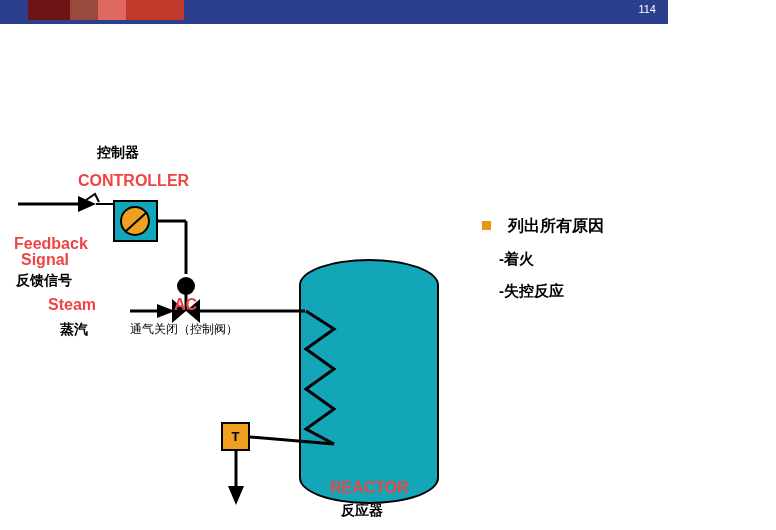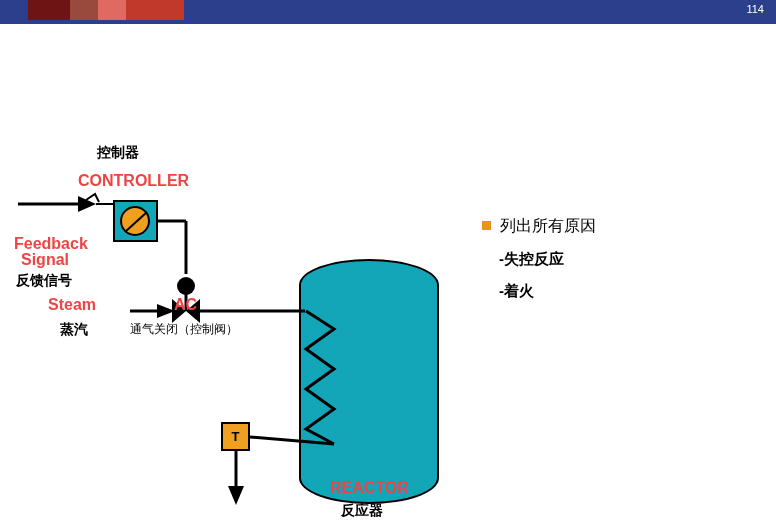--- a/index.html
+++ b/index.html
@@ -5,21 +5,21 @@
   html,body{margin:0;padding:0;}
   body{
     width:776px;height:530px;
     background:#ffffff;
     font-family:"Liberation Sans", sans-serif;
     position:relative;
     overflow:hidden;
   }
   
   #top-banner{
-    position:absolute;left:0;top:0;width:776px;height:24px;
+    position:absolute;left:0;top:0;width:668px;height:24px;
     background:#2b3f8c;
   }
   .band{position:absolute;top:0;height:20px;}
   #band-dark{left:28px;width:42px;background:#6e1414;}
   #band-mid{left:70px;width:28px;background:#9a4a3c;}
   #band-light{left:98px;width:28px;background:#e06a62;}
   #band-red{left:126px;width:58px;background:#c0392b;}
   #slide-number{
     position:absolute;right:12px;top:3px;
     color:#ffffff;font-size:11px;font-family:"Liberation Sans", sans-serif;
@@ -59,21 +59,21 @@
     position:absolute;left:221px;top:398px;width:29px;height:29px;
     background:#f0a020;border:2px solid #000;box-sizing:border-box;
     color:#000;font-weight:bold;font-size:13px;
     display:flex;align-items:center;justify-content:center;
   }
 
   svg.overlay{position:absolute;left:0;top:0;width:776px;height:506px;pointer-events:none;}
 
   
   #bullet-list{position:absolute;left:482px;top:192px;}
-  .bullet-main{position:relative;font-weight:normal;font-size:16px;color:#000;margin-bottom:13px;padding-left:18px;}
+  .bullet-main{position:relative;font-weight:bold;font-size:16px;color:#000;margin-bottom:13px;padding-left:26px;}
   .bullet-square{position:absolute;left:0;top:5px;width:9px;height:9px;background:#e8960f;}
   .bullet-sub{font-weight:bold;font-size:15px;color:#000;margin:0 0 13px 17px;}
 </style>
 </head>
 <body>
 
 <div id="top-banner">
   <div class="band" id="band-dark"></div>
   <div class="band" id="band-mid"></div>
   <div class="band" id="band-light"></div>
@@ -136,17 +136,17 @@
   <div class="txt small-cn" style="left:130px;top:297px;">通气关闭（控制阀）</div>
 
   <div class="txt bold-en" style="left:330px;top:455px;">REACTOR</div>
   <div class="txt bold-cn" style="left:341px;top:478px;">反应器</div>
 
   <div id="bullet-list">
     <div class="bullet-main">
       <span class="bullet-square"></span>
       <span>列出所有原因</span>
     </div>
+    <div class="bullet-sub">-着火</div>
     <div class="bullet-sub">-失控反应</div>
-    <div class="bullet-sub">-着火</div>
   </div>
 
 </div>
 
 </body></html>

